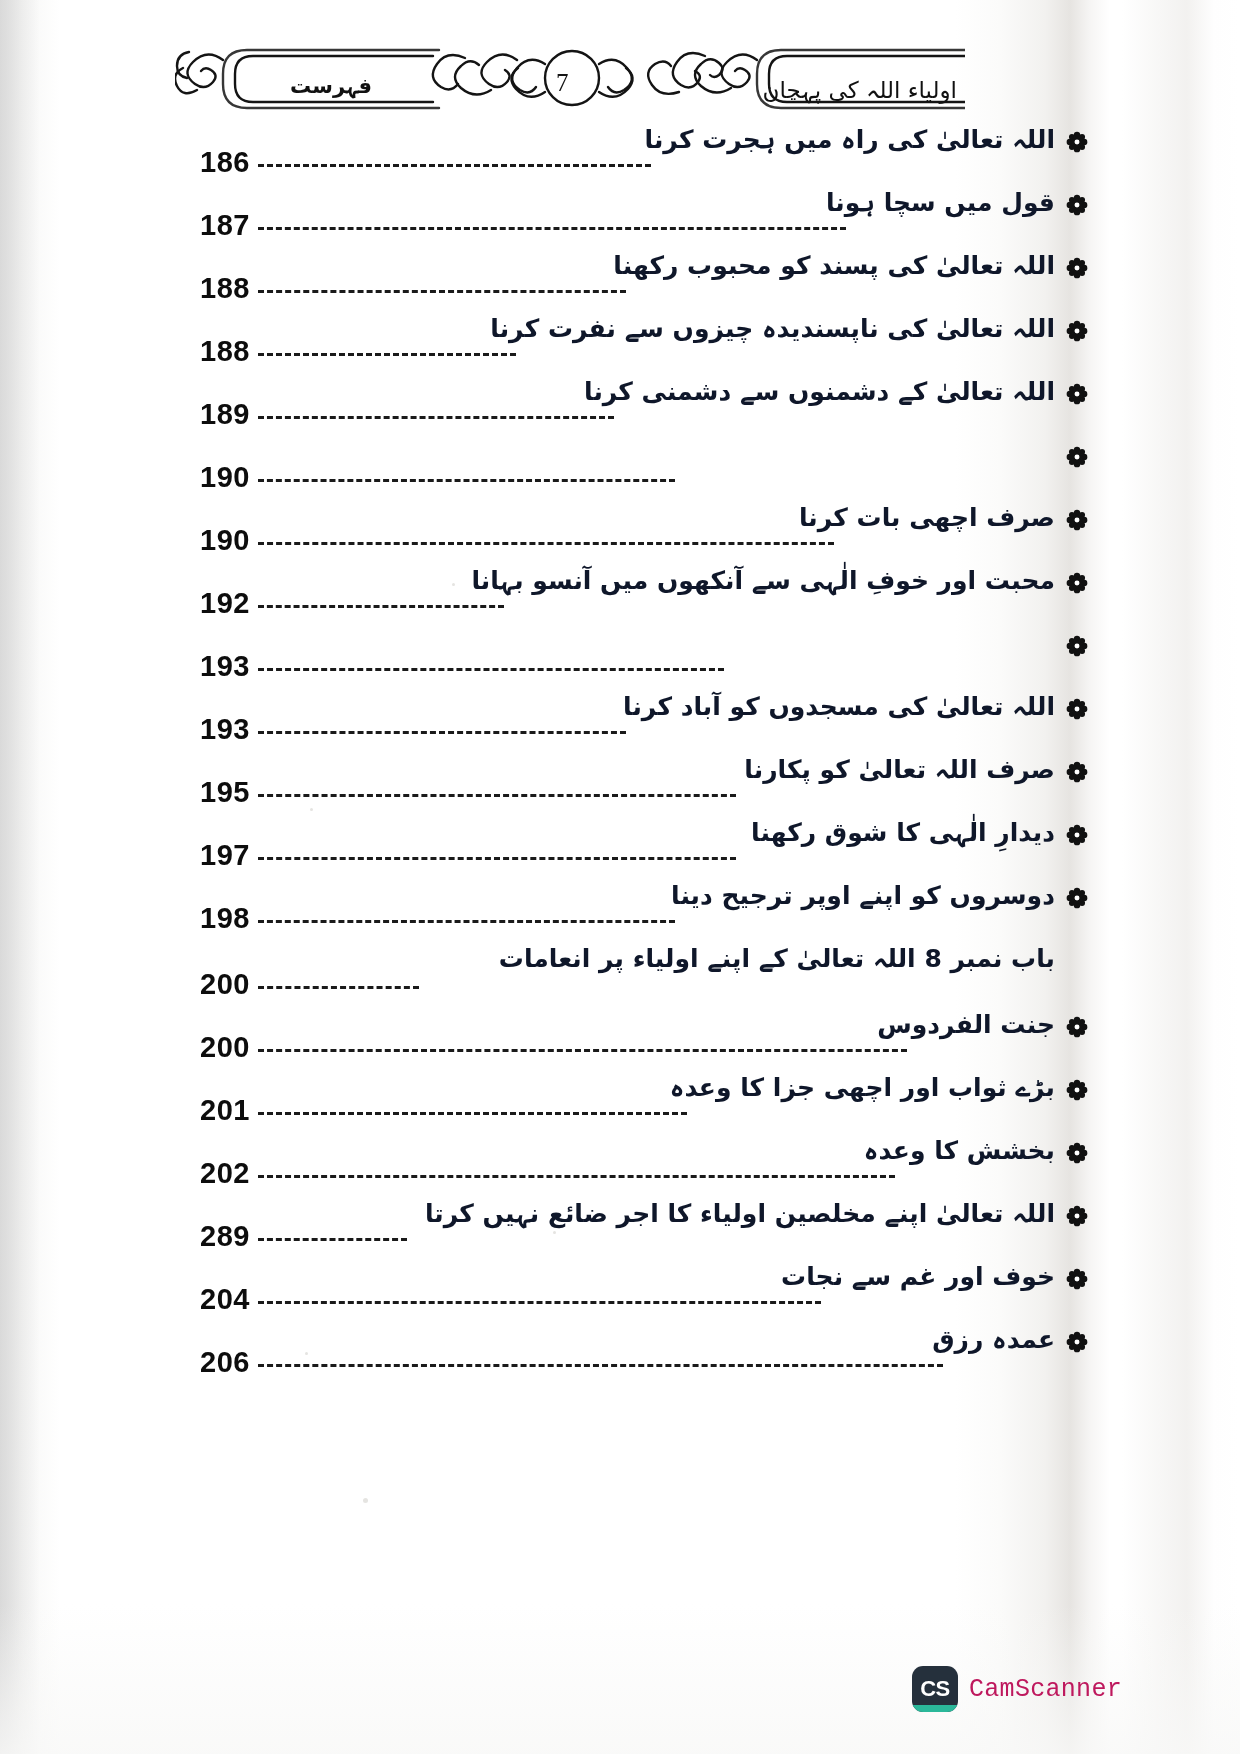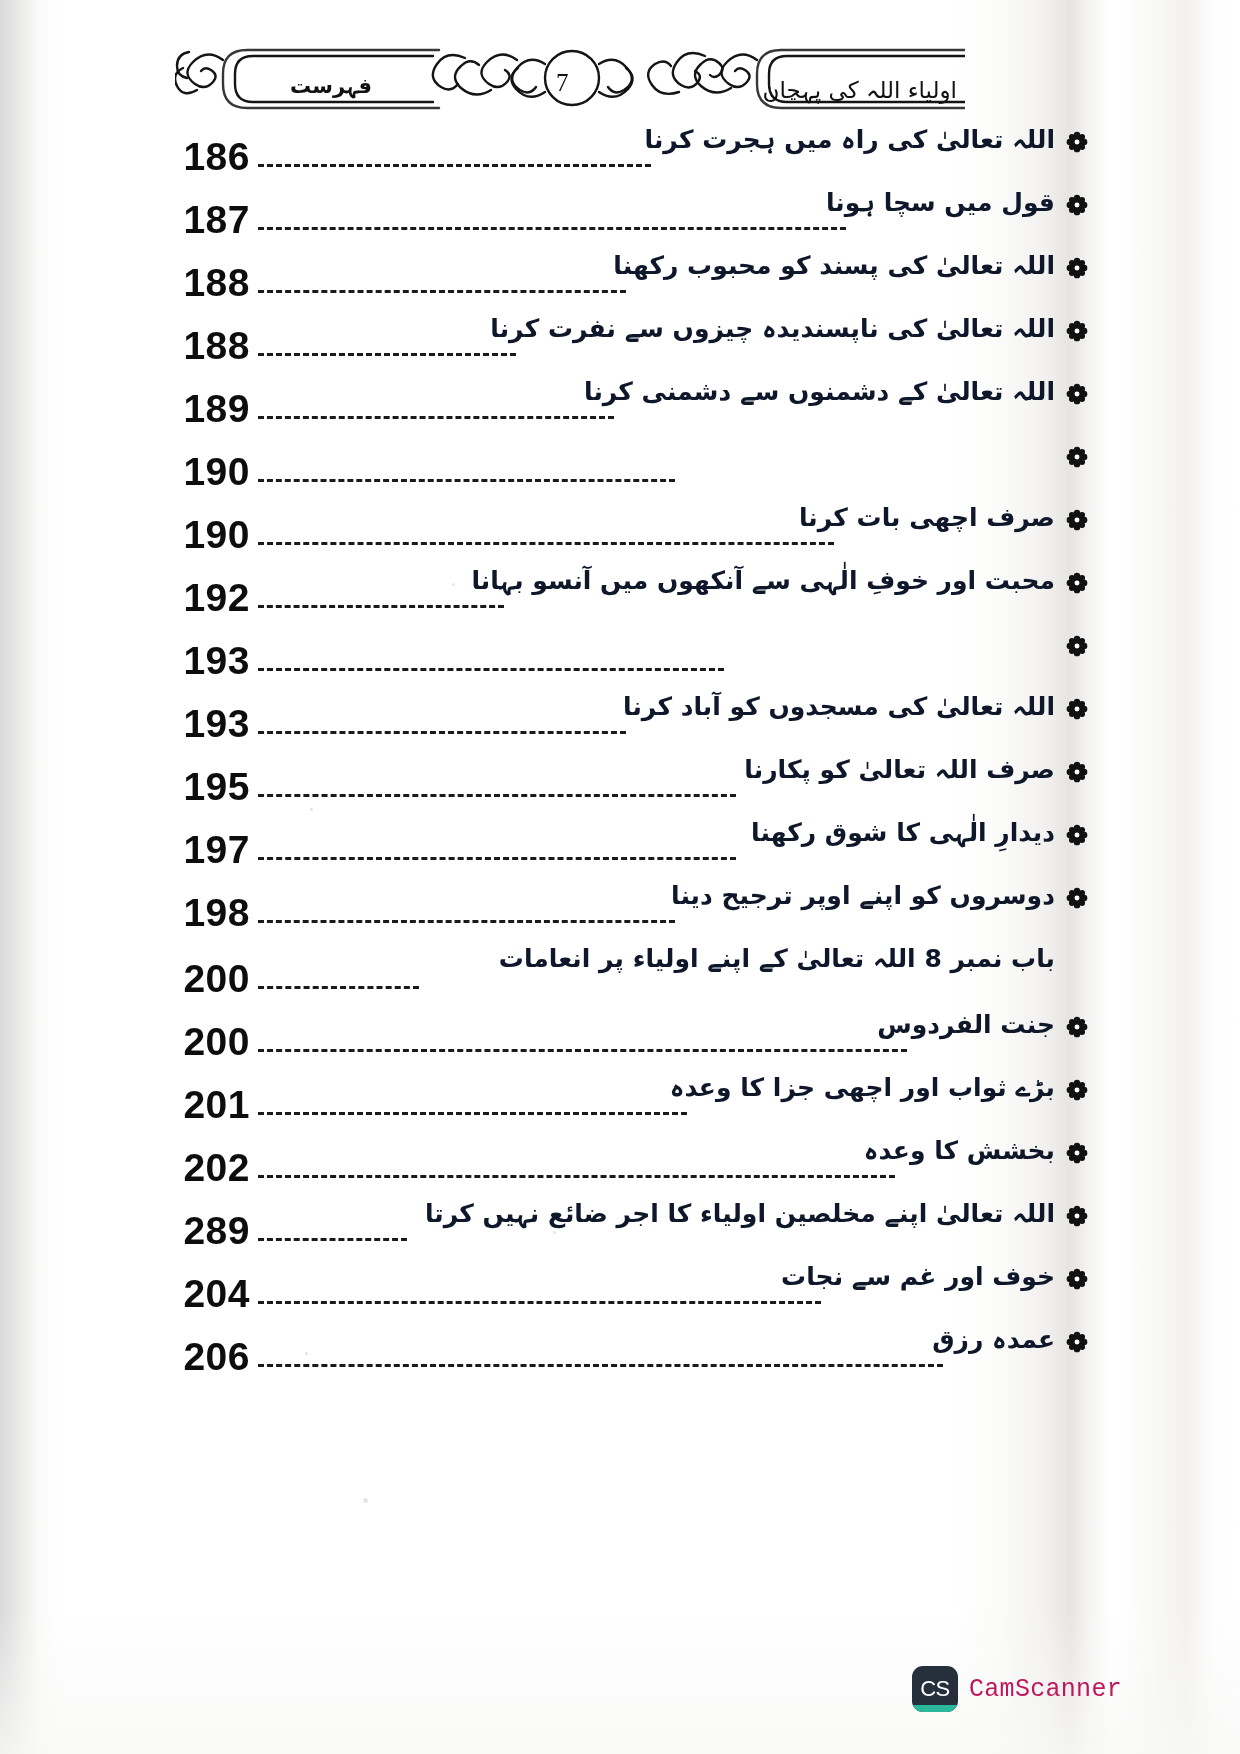--- a/index.html
+++ b/index.html
@@ -127,21 +127,21 @@
   .toc-row.chapter { height: 66px; }
 
   
   .pg {
     position: absolute;
     left: 178px;
     bottom: 6px;
     width: 72px;
     text-align: right;
     font-family: "Liberation Sans", sans-serif;
-    font-size: 39px;
+    font-size: 29px;
     font-weight: 700;
     color: #0d0d0d;
     letter-spacing: 0.5px;
   }
 
   
   .leader {
     position: absolute;
     left: 258px;
     bottom: 18px;
@@ -195,21 +195,21 @@
     background: #25303c;
     display: flex;
     align-items: center;
     justify-content: center;
     overflow: hidden;
   }
   .cs-logo .cs-letters {
     color: #ffffff;
     font-family: "Liberation Sans", sans-serif;
     font-size: 22px;
-    font-weight: 400;
+    font-weight: 700;
     letter-spacing: -0.5px;
     position: relative;
     z-index: 2;
   }
   .cs-logo .cs-bar {
     position: absolute;
     left: 0;
     bottom: 0;
     width: 46px;
     height: 7px;

